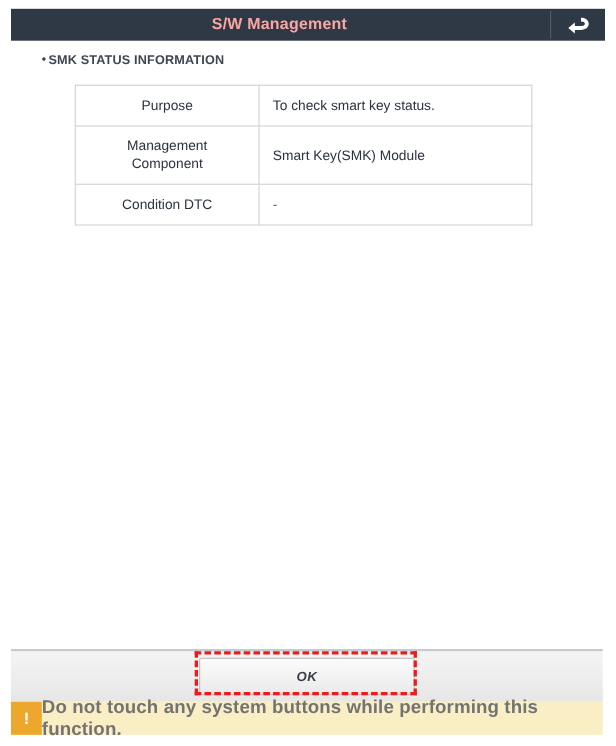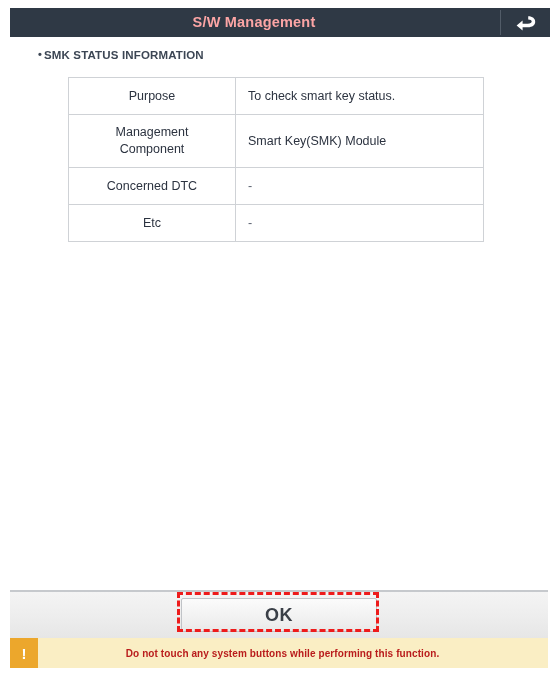--- a/index.html
+++ b/index.html
@@ -134,24 +134,25 @@
     box-sizing: border-box;
     border: 1px solid #c0c3c7;
     border-radius: 2px;
     background: linear-gradient(to bottom, #fbfbfb 0%, #f1f1f1 60%, #e9e9e9 100%);
     display: flex;
     align-items: center;
     justify-content: center;
     cursor: pointer;
   }
   #ok-button .ok-label {
-    font-size: 18px;
+    font-size: 12px;
     font-weight: bold;
     color: #3a3f47;
     letter-spacing: 0.4px;
+    font-style: italic;
   }
   
   #ok-highlight {
     position: absolute;
     left: 177px;
     top: 592px;
     width: 202px;
     height: 40px;
     box-sizing: border-box;
     border: 3px dashed #ee1b1b;
@@ -179,23 +180,23 @@
     color: #ffffff;
     font-size: 15px;
     font-weight: bold;
     line-height: 1;
   }
   #warning-bar .warn-text {
     flex: 1 1 auto;
     display: flex;
     align-items: center;
     justify-content: center;
-    font-size: 10px;
-    font-weight: bold;
-    color: #b91c1c;
+    font-size: 17px;
+    font-weight: bold;
+    color: #737373;
     padding-right: 21px;
     letter-spacing: 0.1px;
   }
 </style>
 </head>
 <body>
 
 <div id="titlebar">
   <div class="title-area">
     <span class="title-text">S/W Management</span>
@@ -225,27 +226,21 @@
     <tr>
       <td class="label">
         <div>Management</div>
         <div>Component</div>
       </td>
       <td class="value">
         <div class="vline">Smart Key(SMK) Module</div>
       </td>
     </tr>
     <tr>
-      <td class="label">Concerned DTC</td>
-      <td class="value">
-        <div class="vline dash">-</div>
-      </td>
-    </tr>
-    <tr>
-      <td class="label">Etc</td>
+      <td class="label">Condition DTC</td>
       <td class="value">
         <div class="vline dash">-</div>
       </td>
     </tr>
   </tbody>
 </table>
 
 <div id="bottom-bar">
   <div id="ok-button">
     <span class="ok-label">OK</span>

